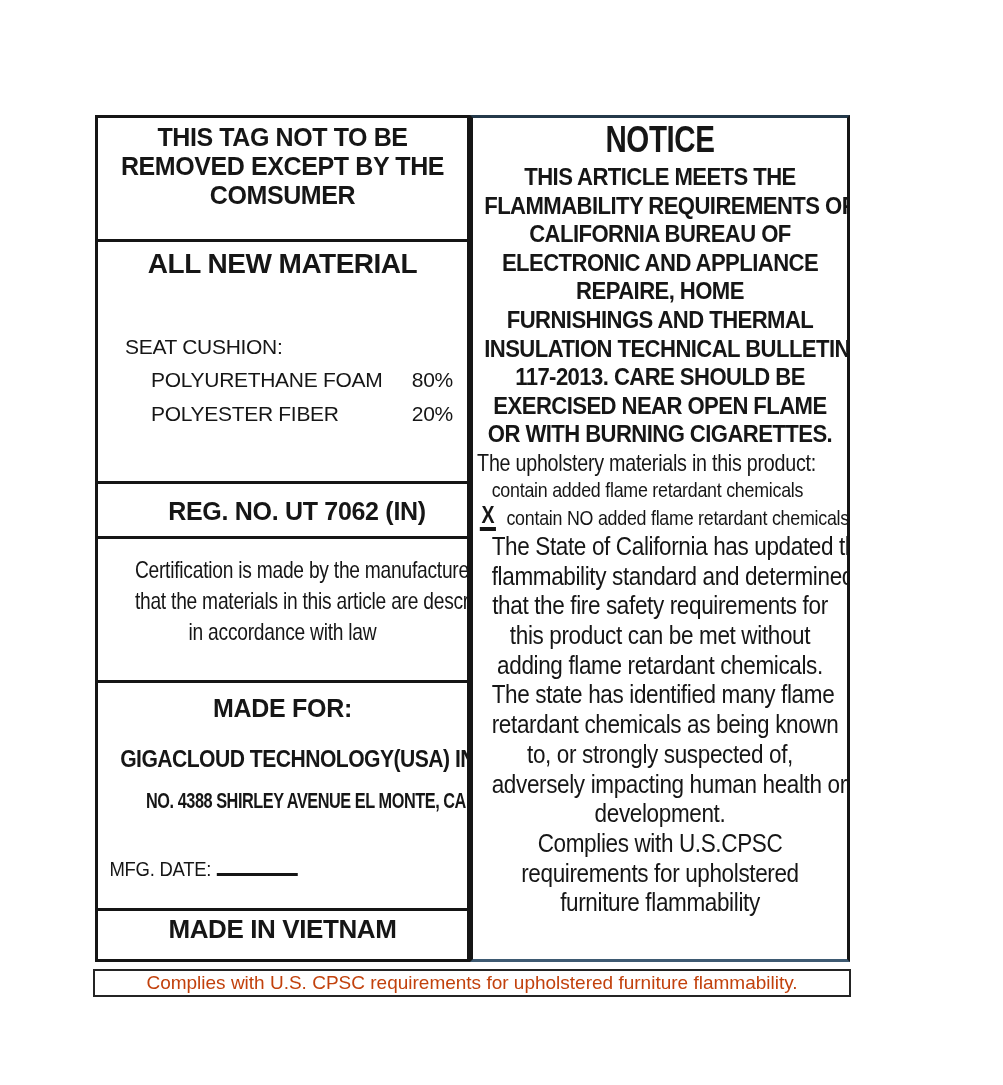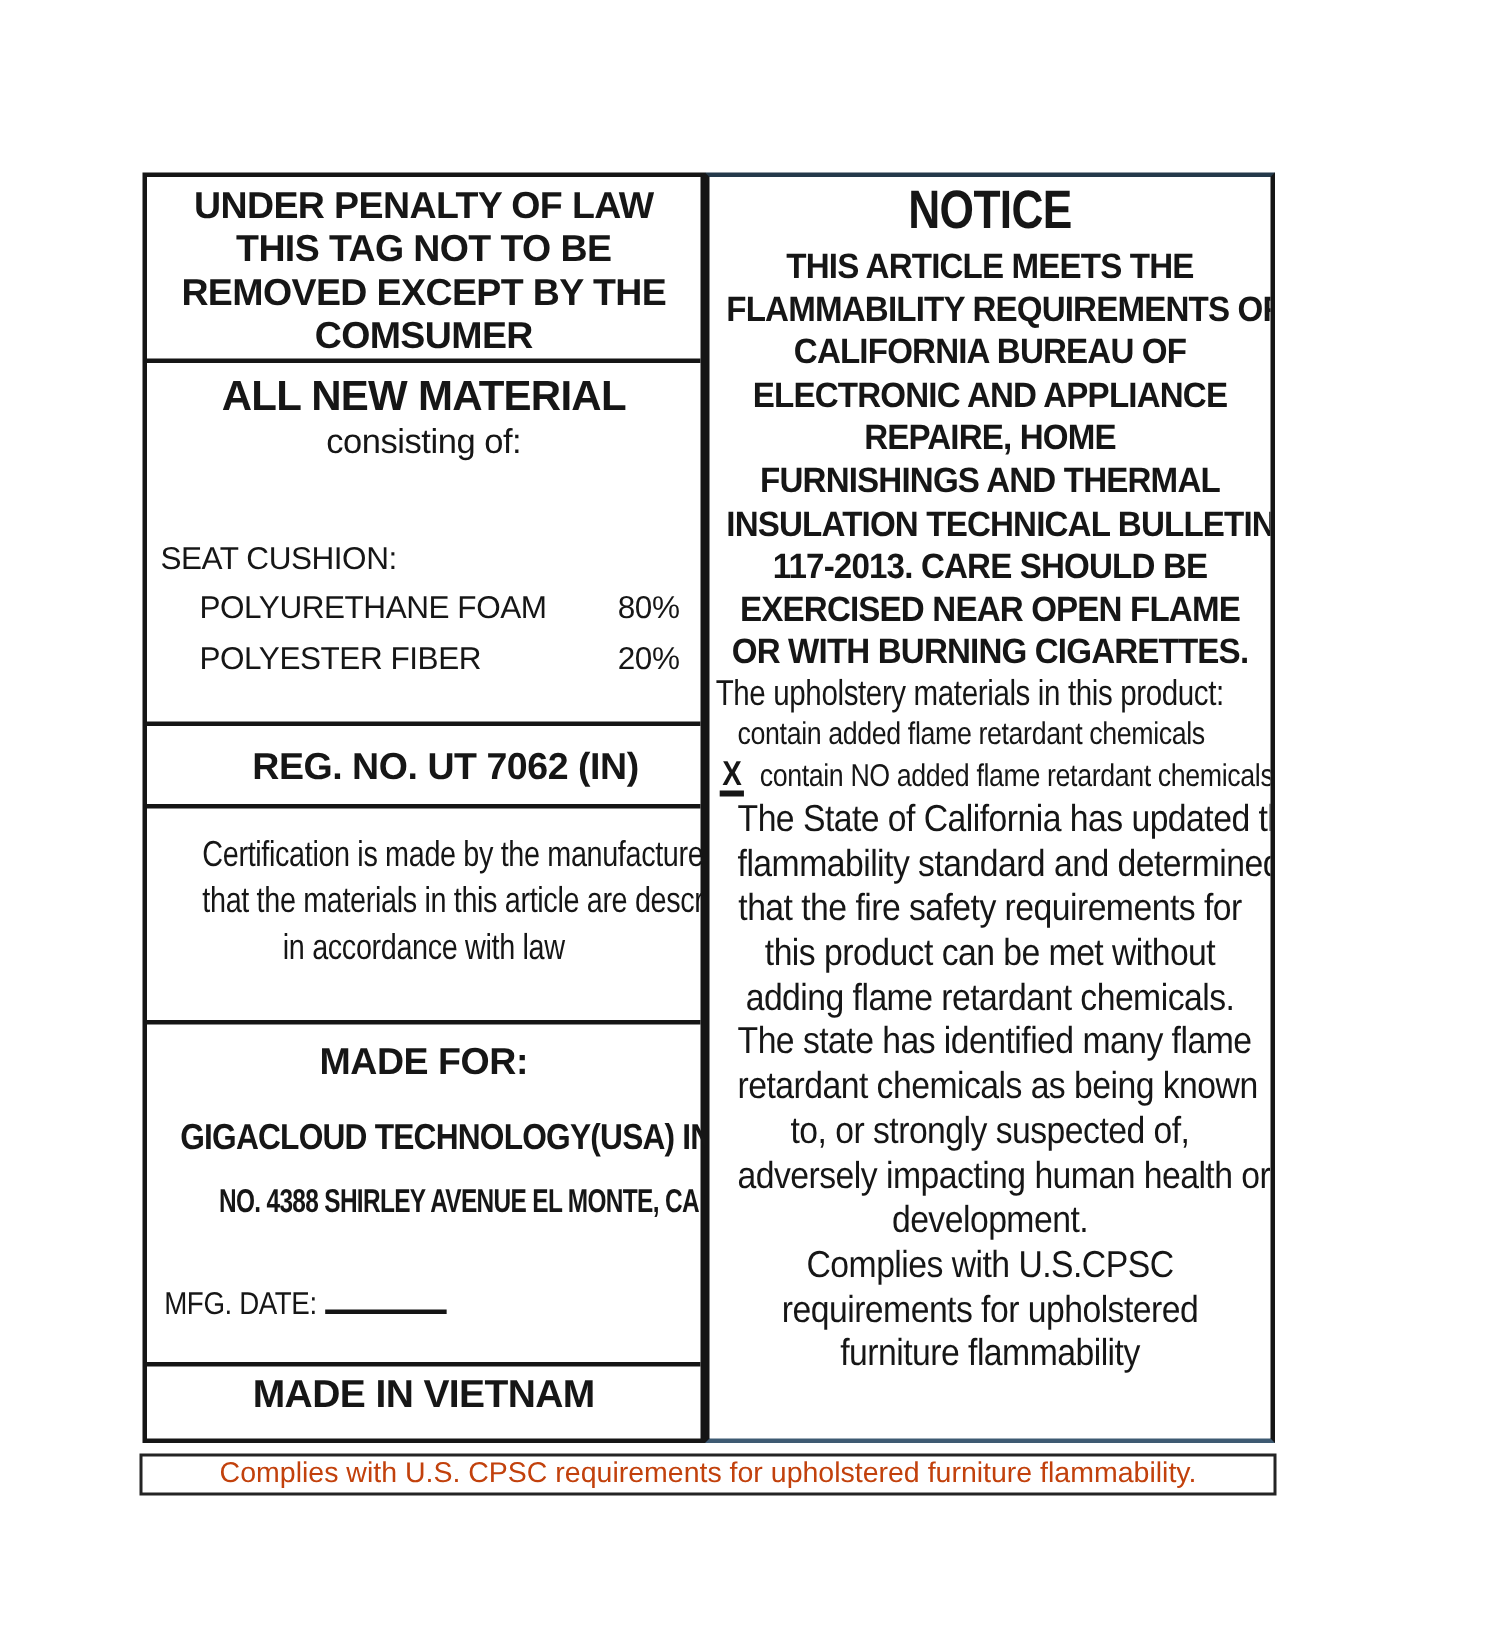--- a/index.html
+++ b/index.html
@@ -26,21 +26,21 @@
     flex-direction: column;
     background: #fff;
   }
   .sec { border-bottom: 3px solid #151515; }
   .sec:last-child { border-bottom: none; }
   .sec-penalty { height: 124px; padding-top: 5px; text-align: center; }
   .penalty-line { font-weight: bold; font-size: 25px; line-height: 29px; letter-spacing: -0.4px; }
   .sec-material { height: 242px; text-align: center; }
   .material-heading { font-weight: bold; font-size: 28px; line-height: 34px; margin-top: 5px; letter-spacing: -0.5px; }
   .material-sub { font-size: 23px; line-height: 26px; letter-spacing: -0.3px; }
-  .contents-block { margin-top: 50px; text-align: left; padding: 0 14px 0 9px; }
+  .contents-block { margin-top: 50px; text-align: left; padding: 0 14px 0 27px; }
   .contents-title { font-size: 21px; line-height: 32px; letter-spacing: -0.3px; }
   .content-row { display: flex; justify-content: space-between; padding-left: 26px; font-size: 21px; line-height: 34px; letter-spacing: -0.3px; }
   .sec-reg { height: 55px; text-align: center; padding-left: 29px; }
   .reg-line { font-weight: bold; font-size: 25px; line-height: 55px; letter-spacing: -0.3px; }
   .sec-cert { height: 144px; padding-top: 15px; text-align: center; }
   .cert-line { font-size: 24px; line-height: 31px; white-space: nowrap; transform: scaleX(0.80); transform-origin: 50% 50%; letter-spacing: -0.3px; }
   .sec-madefor { height: 228px; text-align: center; }
   .madefor-heading { font-weight: bold; font-size: 25px; line-height: 30px; margin-top: 10px; letter-spacing: -0.3px; }
   .company-line { font-weight: bold; font-size: 24px; margin-top: 22px; white-space: nowrap; transform: scaleX(0.88); transform-origin: 50% 50%; letter-spacing: -0.6px; }
   .address-line { font-weight: bold; font-size: 22px; margin-top: 15px; white-space: nowrap; transform: scaleX(0.74); transform-origin: 50% 50%; letter-spacing: -0.6px; }
@@ -81,29 +81,27 @@
   .footer-text { font-size: 19px; line-height: 23px; color: #c2410c; }
 </style>
 </head>
 <body>
 
 <div class="canvas">
 
   <div class="left-box">
 
     <div class="sec sec-penalty">
-      <div class="penalty-line">UNDER PENALTY OF LAW</div>
       <div class="penalty-line">THIS TAG NOT TO BE</div>
       <div class="penalty-line">REMOVED EXCEPT BY THE</div>
       <div class="penalty-line">COMSUMER</div>
     </div>
 
     <div class="sec sec-material">
       <div class="material-heading">ALL NEW MATERIAL</div>
-      <div class="material-sub">consisting of:</div>
       <div class="contents-block">
         <div class="contents-title">SEAT CUSHION:</div>
         <div class="content-row">
           <span>POLYURETHANE FOAM</span>
           <span>80%</span>
         </div>
         <div class="content-row">
           <span>POLYESTER FIBER</span>
           <span>20%</span>
         </div>

